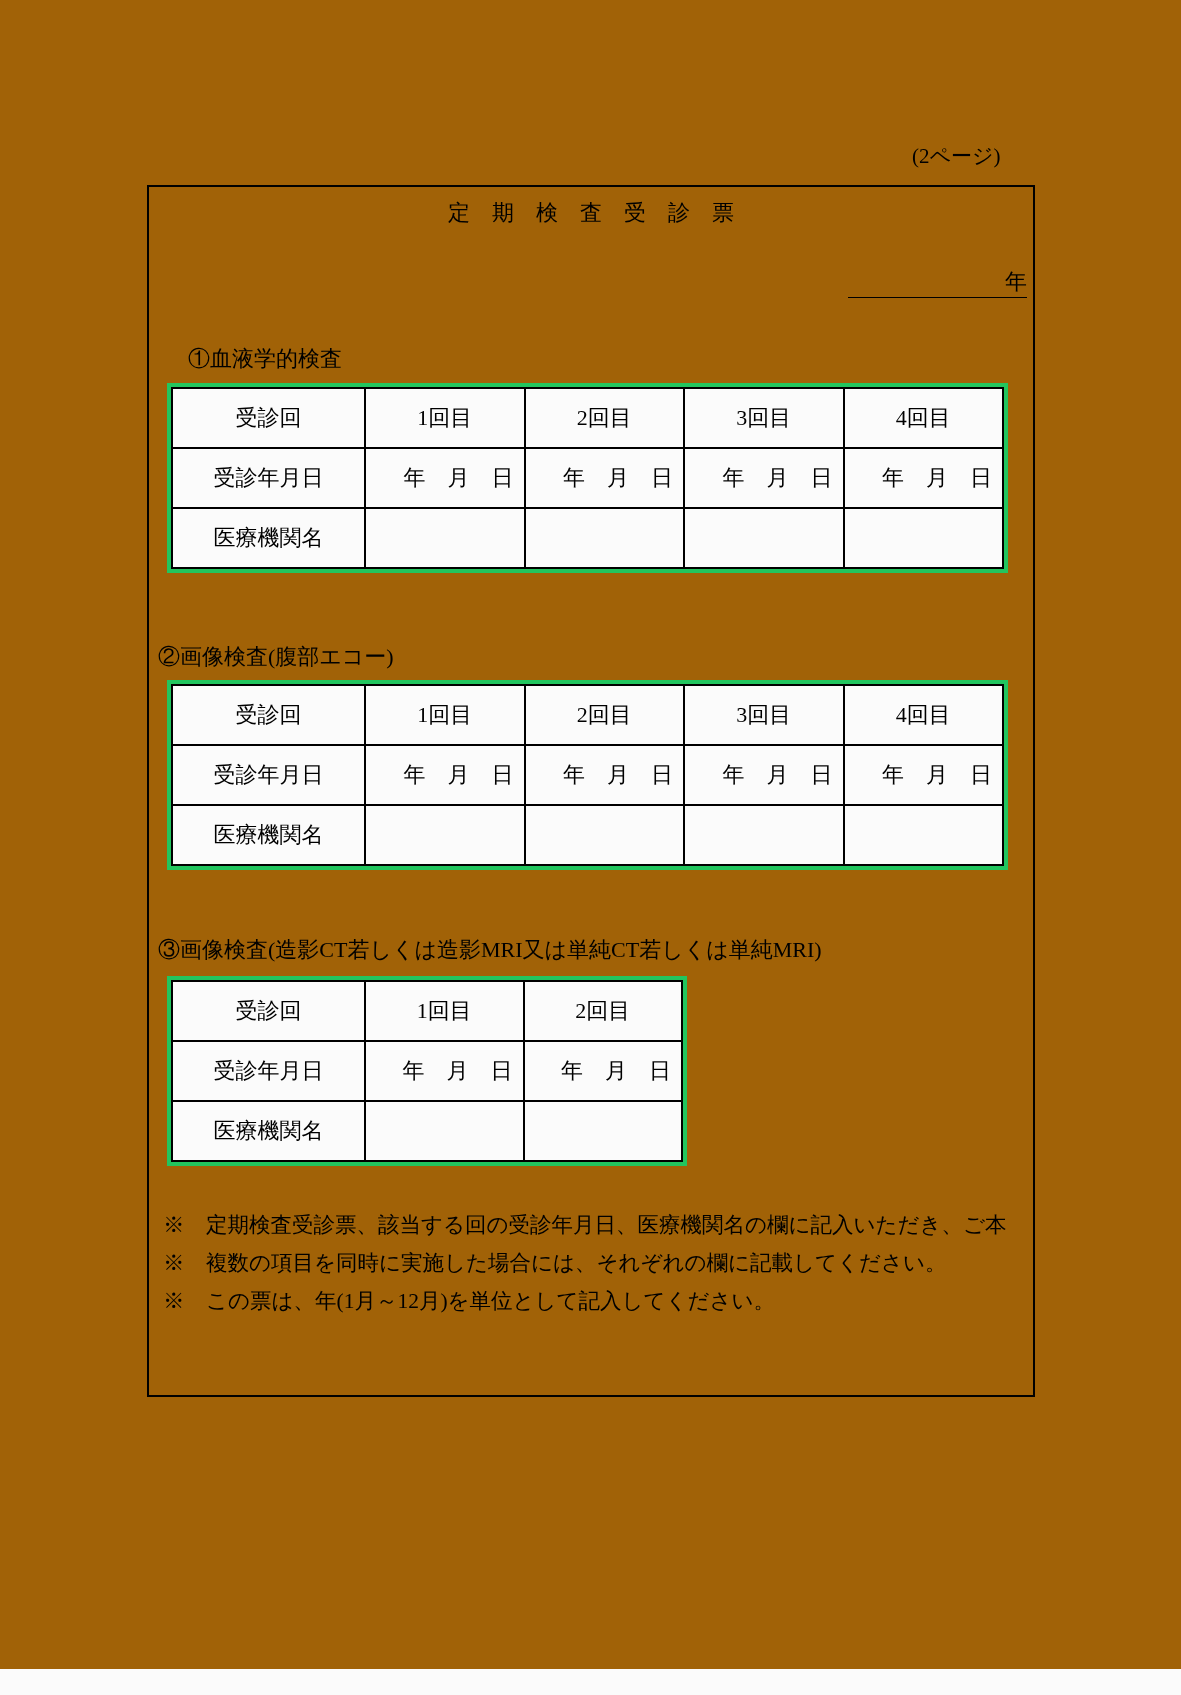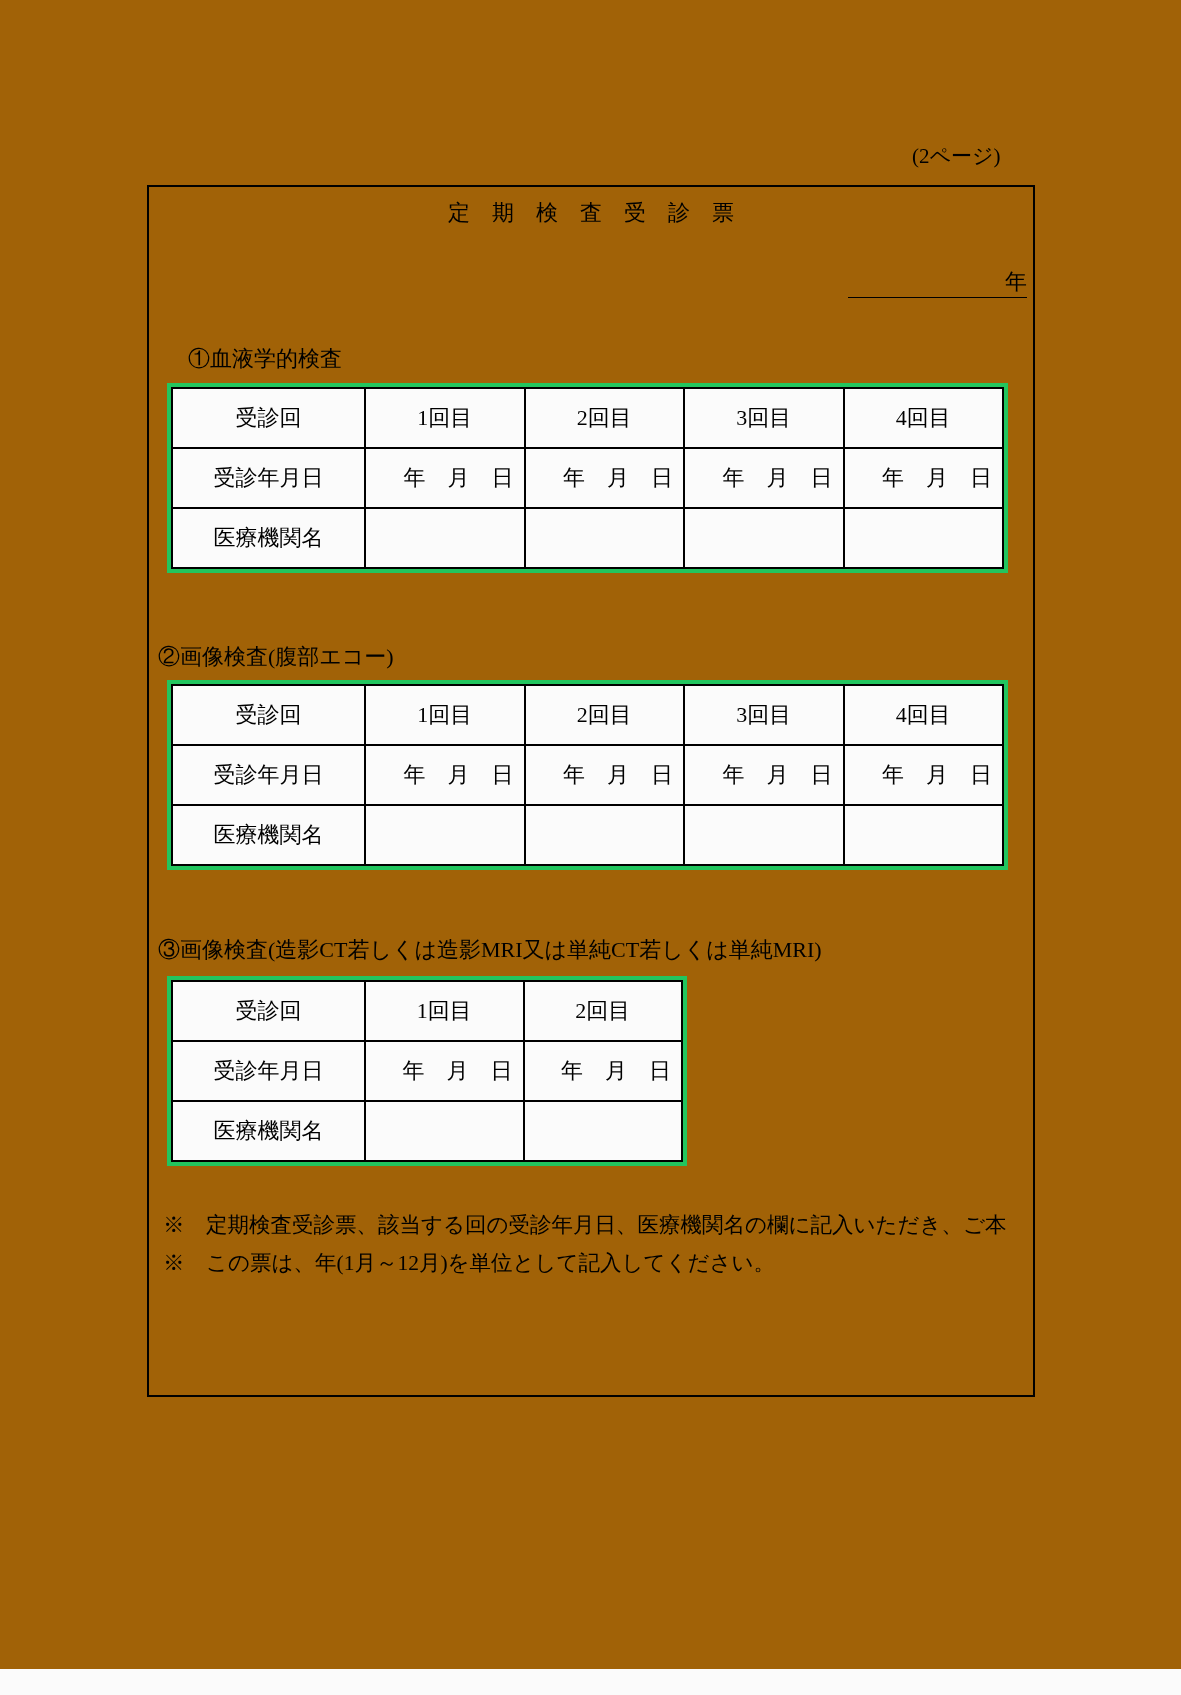--- a/index.html
+++ b/index.html
@@ -217,17 +217,18 @@
           <td>医療機関名</td>
           <td></td>
           <td></td>
         </tr>
       </tbody>
         </table>
     </div>
 
     <div class="notes">
       <div class="note-line">※　定期検査受診票、該当する回の受診年月日、医療機関名の欄に記入いただき、ご本</div>
+      <div class="note-line">※　複数の項目を同時に実施した場合には、それぞれの欄に記載してください。</div>
       <div class="note-line">※　この票は、年(1月～12月)を単位として記入してください。</div>
     </div>
 
   </div>
 </div>
 
 </body></html>

